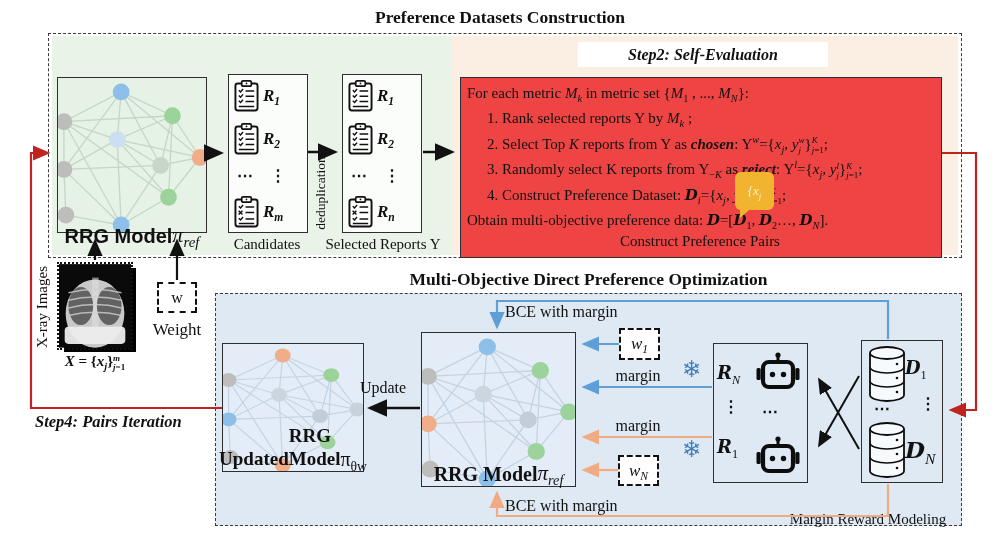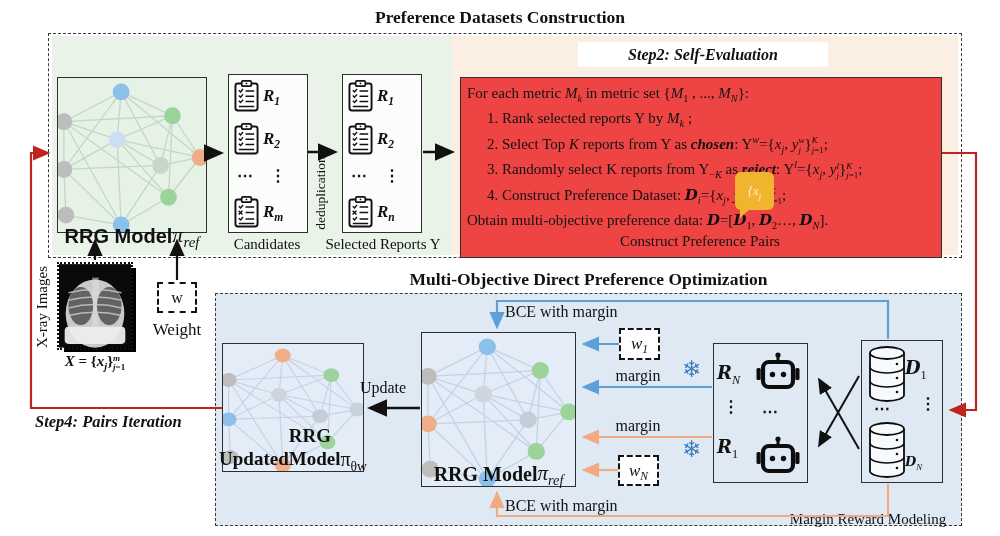--- a/index.html
+++ b/index.html
@@ -260,21 +260,21 @@
     <div class="abs dots-h" style="left:12px;top:58px">⋯</div>
     <div class="abs dots-v" style="left:58px;top:53px">⋮</div>
     <svg class="abs" style="left:5px;top:80px" viewBox="0 0 40 58" width="40" height="58">
       <path d="M3,8 v42 a17,6 0 0 0 34,0 v-42" fill="#f7fafc" stroke="#0d0d0d" stroke-width="1.8"></path>
       <ellipse cx="20" cy="8" rx="17" ry="6" fill="#f7fafc" stroke="#0d0d0d" stroke-width="1.8"></ellipse>
       <path d="M3,22 a17,6 0 0 0 34,0 M3,36 a17,6 0 0 0 34,0" fill="none" stroke="#0d0d0d" stroke-width="1.6"></path>
       <circle cx="30" cy="19" r="1.3" fill="#0d0d0d"></circle>
         <circle cx="30" cy="33" r="1.3" fill="#0d0d0d"></circle>
         <circle cx="30" cy="47" r="1.3" fill="#0d0d0d"></circle>
     </svg>
-    <div class="abs" style="left:43px;top:113px;font-size:13px"><span class="scr">D</span><sub><i>N</i></sub></div>
+    <div class="abs" style="left:43px;top:95px;font-size:23px"><span class="scr">D</span><sub><i>N</i></sub></div>
   </div>
   <div class="cap" style="left:768px;top:511px;width:200px">Margin Reward Modeling</div>
 
   <div class="abs" style="left:42px;top:307px;transform:translate(-50%,-50%) rotate(-90deg);font-size:15px;white-space:nowrap">X-ray Images</div>
   <div class="abs" style="left:64px;top:268px;width:72px;height:84px;background:#000"></div>
   <svg class="abs" style="left:59px;top:264px" viewBox="0 0 76 88" width="72" height="84">
     <rect x="0" y="0" width="76" height="88" fill="#0a0a0a"></rect>
     <ellipse cx="38" cy="52" rx="31" ry="36" fill="#c9c9c9"></ellipse>
     <rect x="0" y="0" width="76" height="13" fill="#0a0a0a"></rect>
     <rect x="35" y="14" width="7" height="52" fill="#e0e0e0" opacity=".55"></rect>

